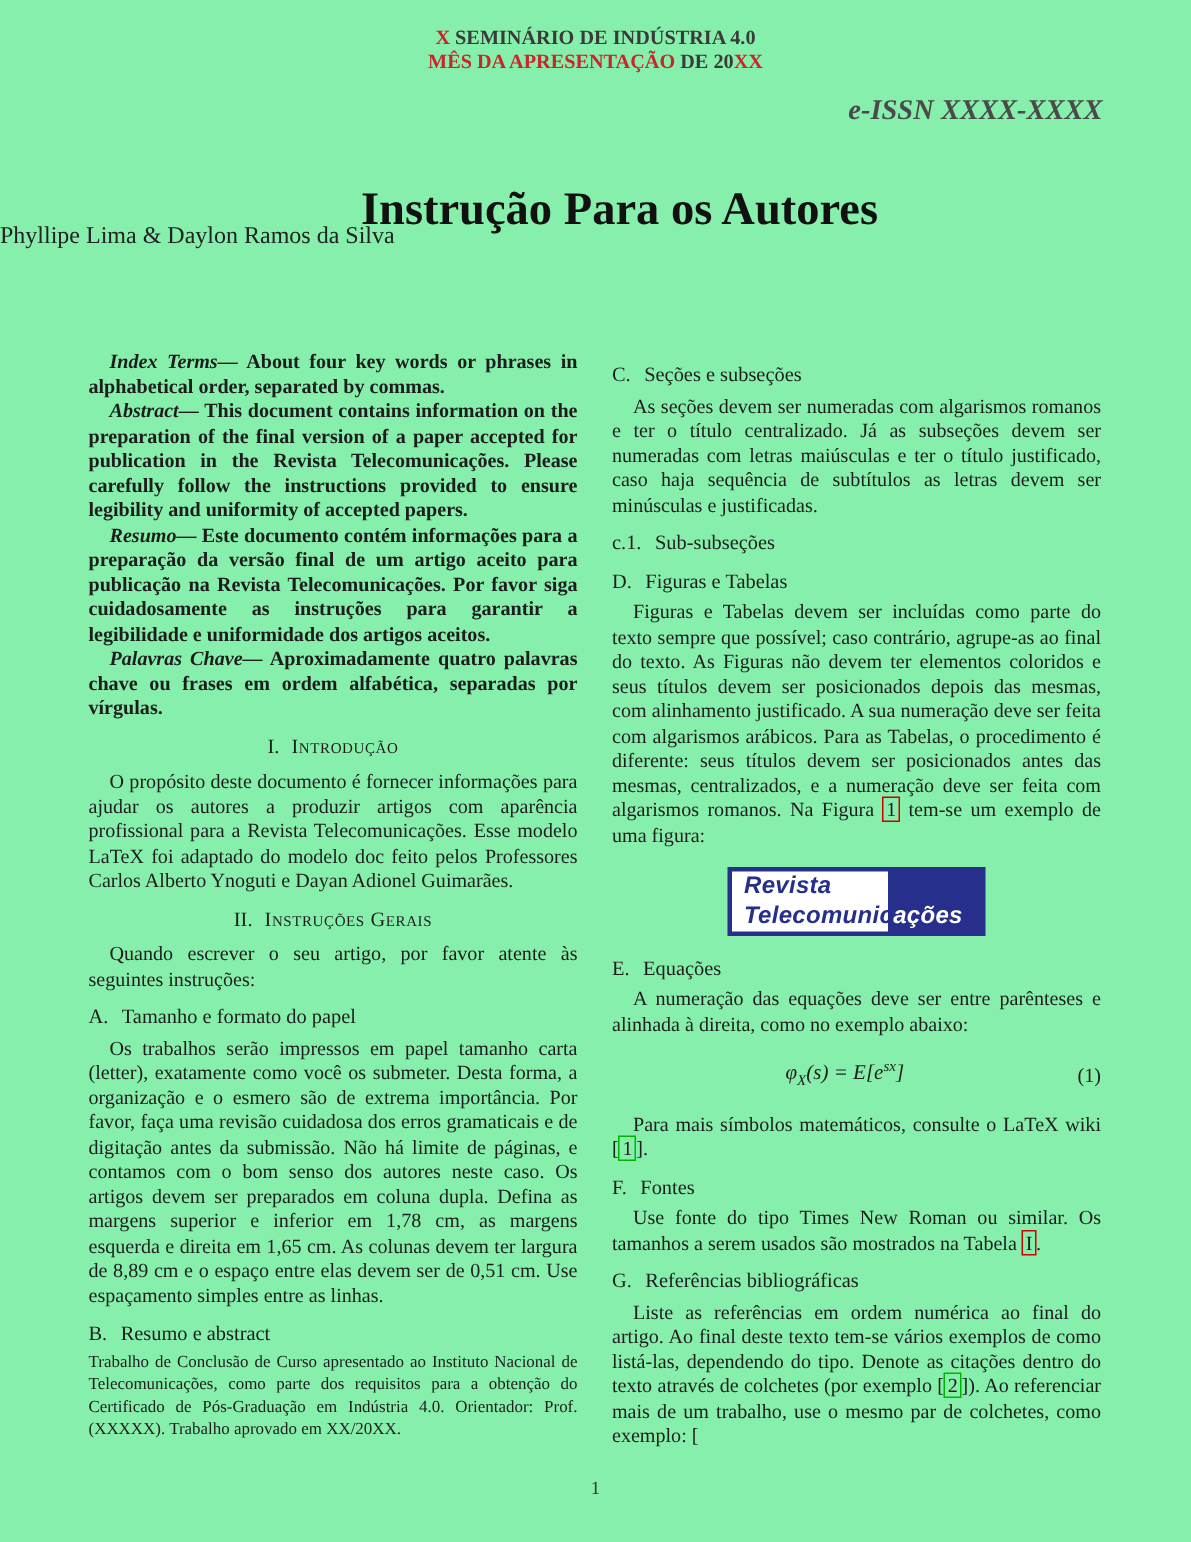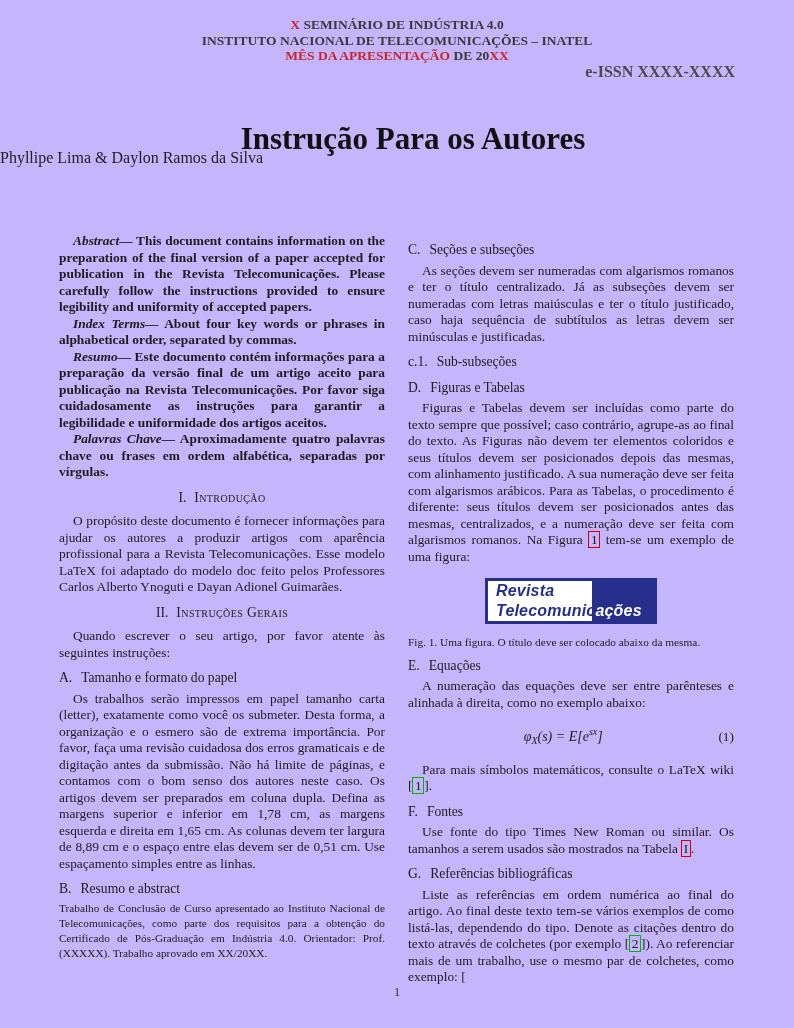--- a/index.html
+++ b/index.html
@@ -1,24 +1,24 @@
 <!DOCTYPE html>
 <html><head>
 <meta charset="utf-8">
 <style>
   html,body{margin:0;padding:0;background:#ffffff;}
   .page{
-    position:relative;width:794px;height:1028px;background:#c4b5fd;
+    position:relative;width:794px;height:1028px;background:#86efac;
     font-family:"Liberation Serif","DejaVu Serif",serif;color:#222;overflow:hidden;
   }
   
   .hdr{position:absolute;top:17px;left:0;width:100%;text-align:center;
        font-weight:bold;font-size:13.5px;line-height:15.5px;color:#3a3a3a;}
   .red{color:#c9252c;}
-  .issn{position:absolute;top:63px;right:59px;font-weight:bold;font-size:16px;color:#4a4a4a;}
+  .issn{position:absolute;top:63px;right:59px;font-weight:bold;font-size:19px;color:#4a4a4a;font-style:italic;}
   
   .title{position:absolute;top:105px;left:0;width:100%;text-align:center;
          font-size:31px;font-weight:bold;color:#111;margin:16px;}
   .authors{position:absolute;top:149px;left:0;width:100%;text-align:left;font-size:16px;color:#222;}
   
   .col{position:absolute;top:233px;width:326px;font-size:13.4px;line-height:16.5px;
        text-align:justify;color:#1d1d1d;}
   .col-left{left:59px;}
   .col-right{left:408px;}
   .col p{margin:0;text-indent:14px;}
@@ -55,32 +55,31 @@
   .page-num{position:absolute;top:985px;left:0;width:100%;text-align:center;
             font-size:12.5px;color:#333;}
 </style>
 </head>
 <body>
 
 <div class="page">
 
   <div class="hdr">
     <div><span class="red">X</span><span> SEMINÁRIO DE INDÚSTRIA 4.0</span></div>
-    <div>INSTITUTO NACIONAL DE TELECOMUNICAÇÕES – INATEL</div>
     <div><span class="red">MÊS DA APRESENTAÇÃO</span><span> DE 20</span><span class="red">XX</span></div>
   </div>
   <div class="issn">e-ISSN XXXX-XXXX</div>
 
   <h1 class="title">Instrução Para os Autores</h1>
   <div class="authors">Phyllipe Lima &amp; Daylon Ramos da Silva</div>
 
   <div class="col col-left">
     <div class="abstract">
+      <p><span class="lead">Index Terms—</span><span> About four key words or phrases in alphabetical order, separated by commas.</span></p>
       <p><span class="lead">Abstract—</span><span> This document contains information on the preparation of the final version of a paper accepted for publication in the Revista Telecomunicações. Please carefully follow the instructions provided to ensure legibility and uniformity of accepted papers.</span></p>
-      <p><span class="lead">Index Terms—</span><span> About four key words or phrases in alphabetical order, separated by commas.</span></p>
       <p><span class="lead">Resumo—</span><span> Este documento contém informações para a preparação da versão final de um artigo aceito para publicação na Revista Telecomunicações. Por favor siga cuidadosamente as instruções para garantir a legibilidade e uniformidade dos artigos aceitos.</span></p>
       <p><span class="lead">Palavras Chave—</span><span> Aproximadamente quatro palavras chave ou frases em ordem alfabética, separadas por vírgulas.</span></p>
     </div>
 
     <div class="sec-head"><span class="sec-num">I.</span><span class="sc">Introdução</span></div>
     <p>O propósito deste documento é fornecer informações para ajudar os autores a produzir artigos com aparência profissional para a Revista Telecomunicações. Esse modelo LaTeX foi adaptado do modelo doc feito pelos Professores Carlos Alberto Ynoguti e Dayan Adionel Guimarães.</p>
 
     <div class="sec-head"><span class="sec-num">II.</span><span class="sc">Instruções Gerais</span></div>
     <p>Quando escrever o seu artigo, por favor atente às seguintes instruções:</p>
 
@@ -103,21 +102,20 @@
 
     <div class="fig-wrap">
       <div class="fig-logo">
         <div class="logo-white"></div>
         <div class="logo-text">
           <span>Revista</span><br>
           <span>Telecomunic</span><span class="logo-light">ações</span>
         </div>
       </div>
     </div>
-    <div class="fig-caption">Fig. 1. Uma figura. O título deve ser colocado abaixo da mesma.</div>
 
     <div class="sub-head"><span class="sub-label">E.</span><span>Equações</span></div>
     <p>A numeração das equações deve ser entre parênteses e alinhada à direita, como no exemplo abaixo:</p>
 
     <div class="eq-row">
       <div class="eq-body"><span>φ</span><sub>X</sub><span>(s) = E[e</span><sup>sx</sup><span>]</span></div>
       <div class="eq-num">(1)</div>
     </div>
     <p><span>Para mais símbolos matemáticos, consulte o LaTeX wiki [</span><span class="citebox">1</span><span>].</span></p>
 

